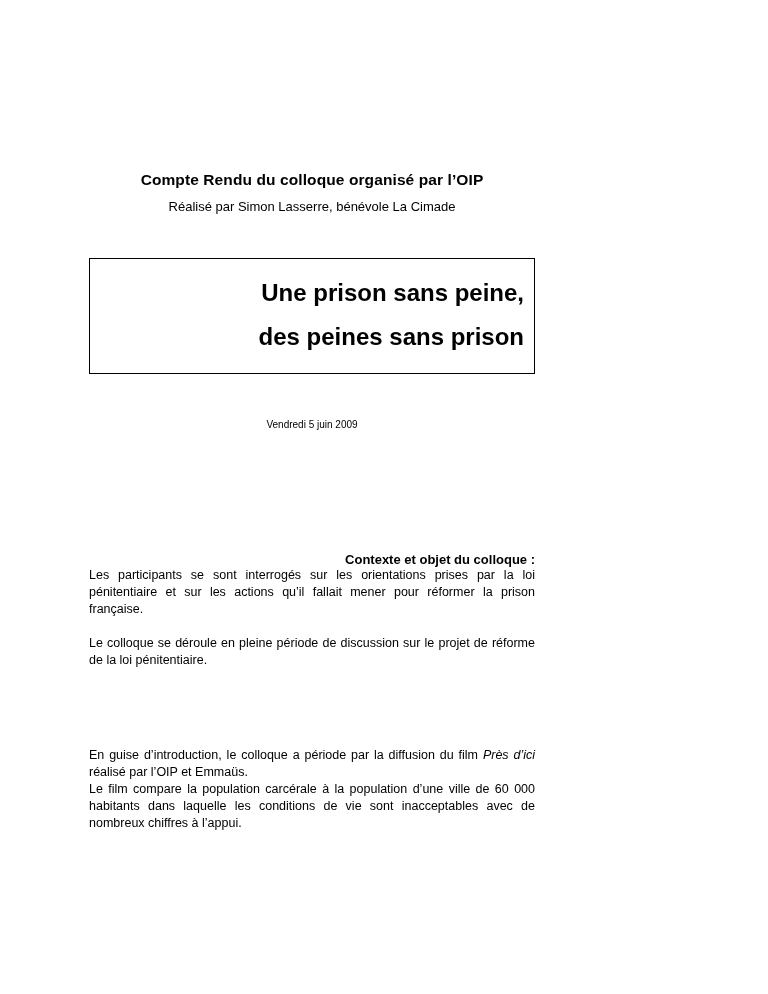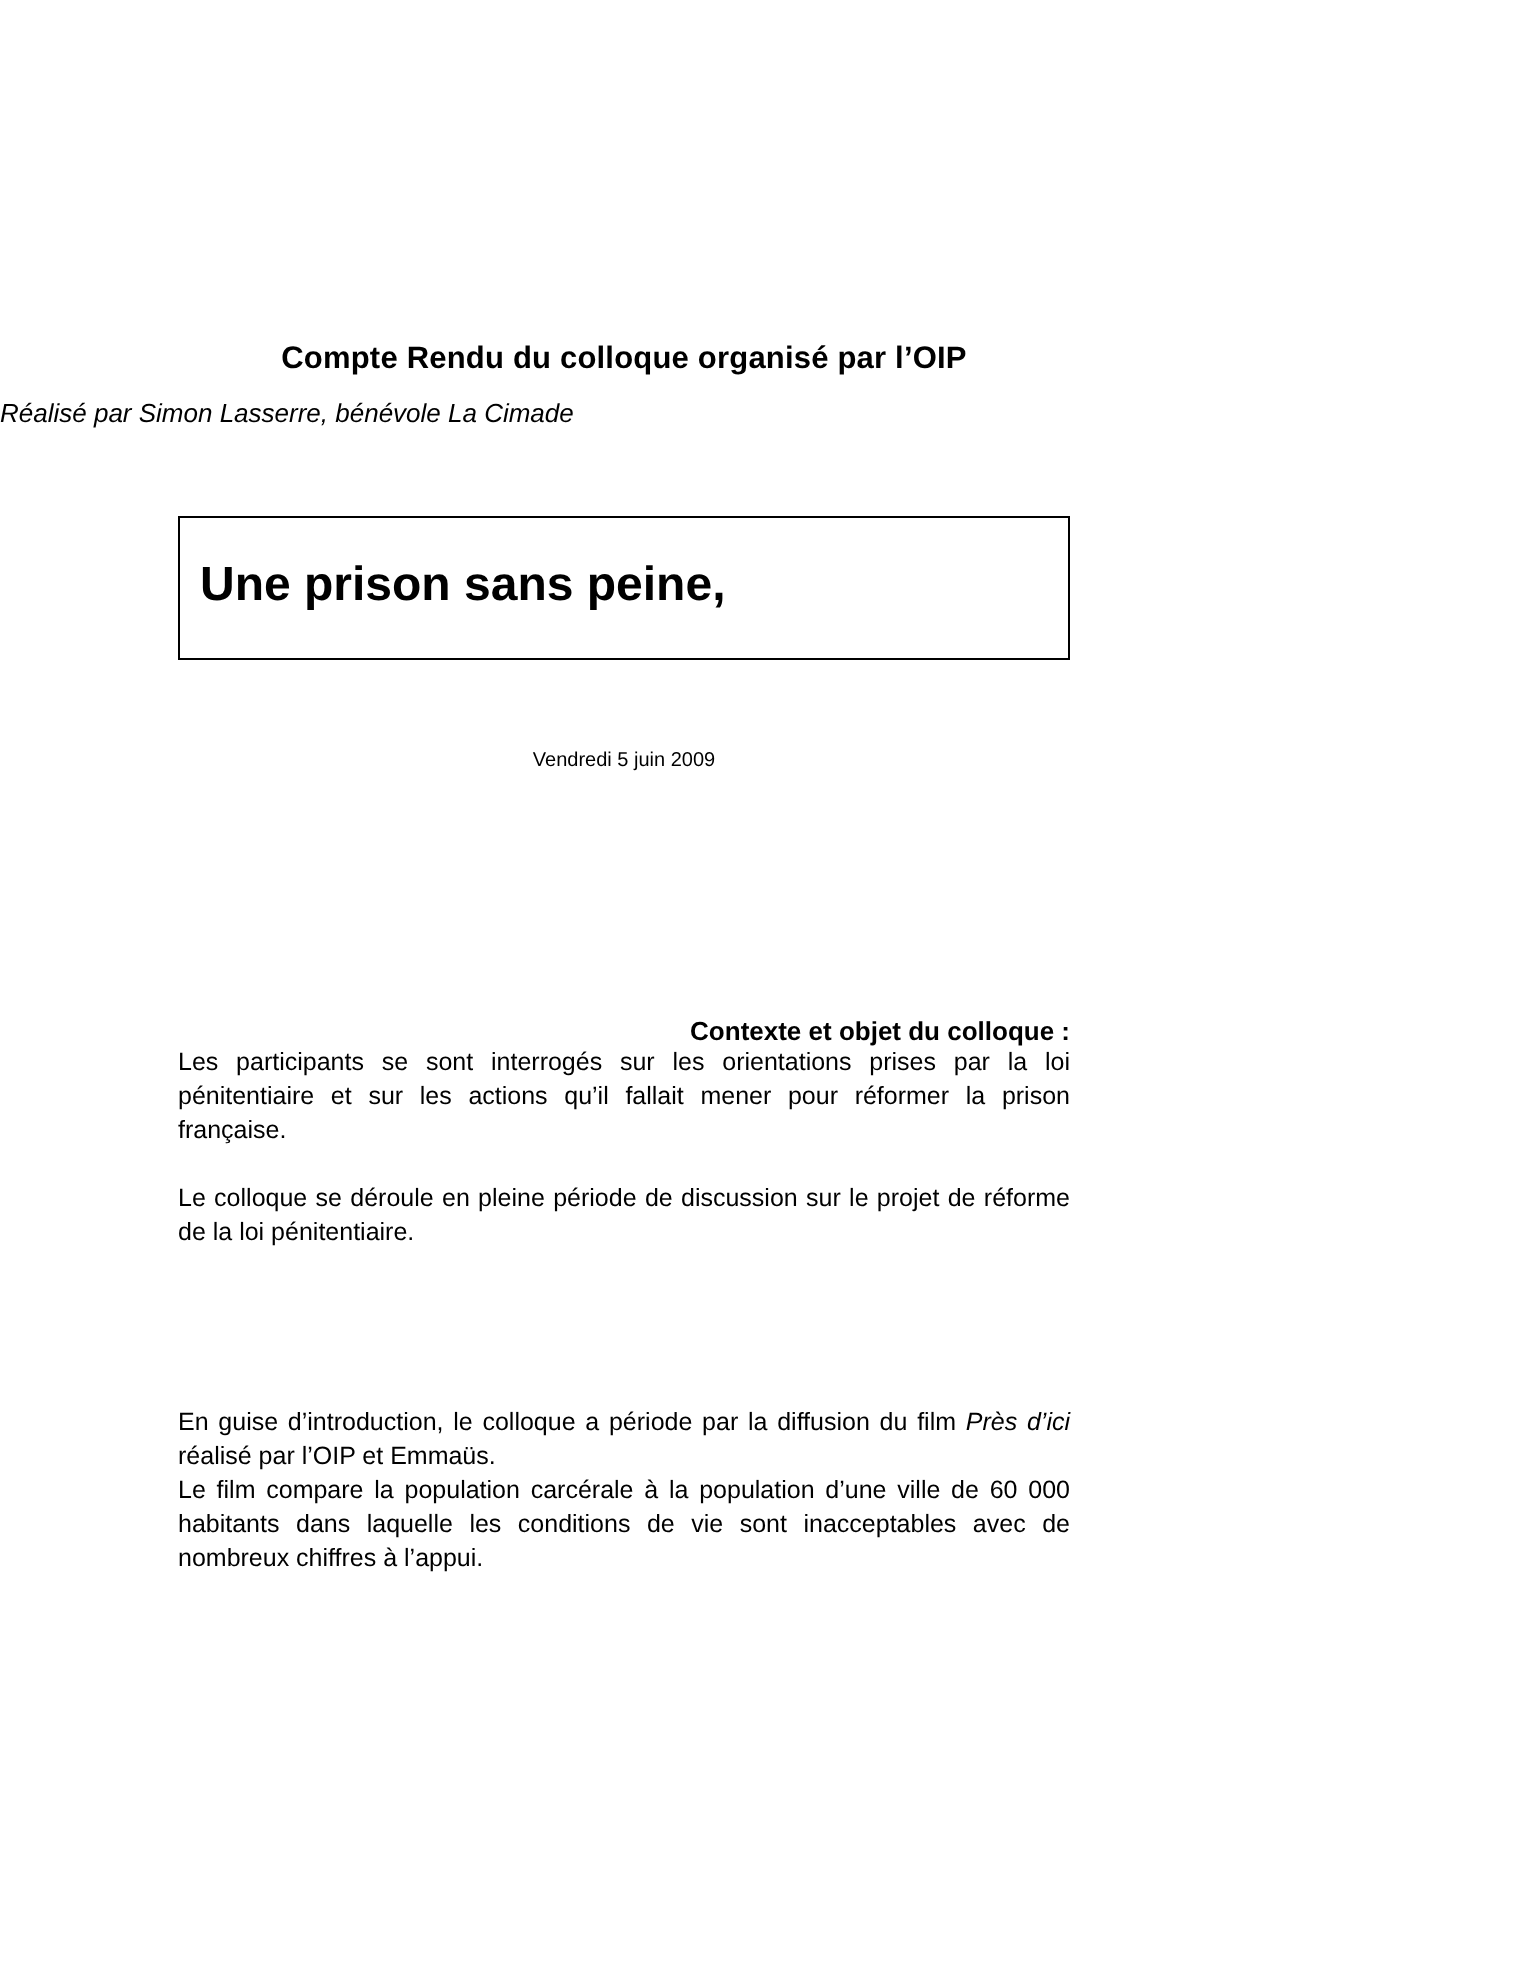--- a/index.html
+++ b/index.html
@@ -24,31 +24,31 @@
   }
   .doc-title {
     text-align: center;
     font-weight: bold;
     font-size: 15.5px;
     margin: 0;
     padding-top: 171px;
     letter-spacing: 0.1px;
   }
   .doc-subtitle {
+    text-align: center;
     font-size: 13px;
     margin: 0;
     padding-top: 10px;
-    font-style: italic;
   }
   .title-box {
     margin: 44px 89px 0 89px;
     border: 1px solid #000000;
     box-sizing: border-box;
     padding: 22px 10px 24px 10px;
-    text-align: left;
+    text-align: right;
   }
   .title-box .line {
     font-weight: bold;
     font-size: 24px;
     line-height: 1.0;
   }
   .title-box .line2 {
     margin-top: 20px;
   }
   .doc-date {
@@ -94,20 +94,21 @@
 <body>
 
 <div class="page">
 
   <h1 class="doc-title">Compte Rendu du colloque organisé par l’OIP</h1>
 
   <p class="doc-subtitle">Réalisé par Simon Lasserre, bénévole La Cimade</p>
 
   <div class="title-box">
     <div class="line">Une prison sans peine,</div>
+    <div class="line line2">des peines sans prison</div>
   </div>
 
   <p class="doc-date">Vendredi 5 juin 2009</p>
 
 
   <p class="section-heading">Contexte et objet du colloque :</p>
 
   <p class="body-block para-context2">Les participants se sont interrogés sur les orientations prises par la loi pénitentiaire et sur les actions qu’il fallait mener pour réformer la prison française.</p>
 
   <p class="body-block para-context">Le colloque se déroule en pleine période de discussion sur le projet de réforme de la loi pénitentiaire.</p>

